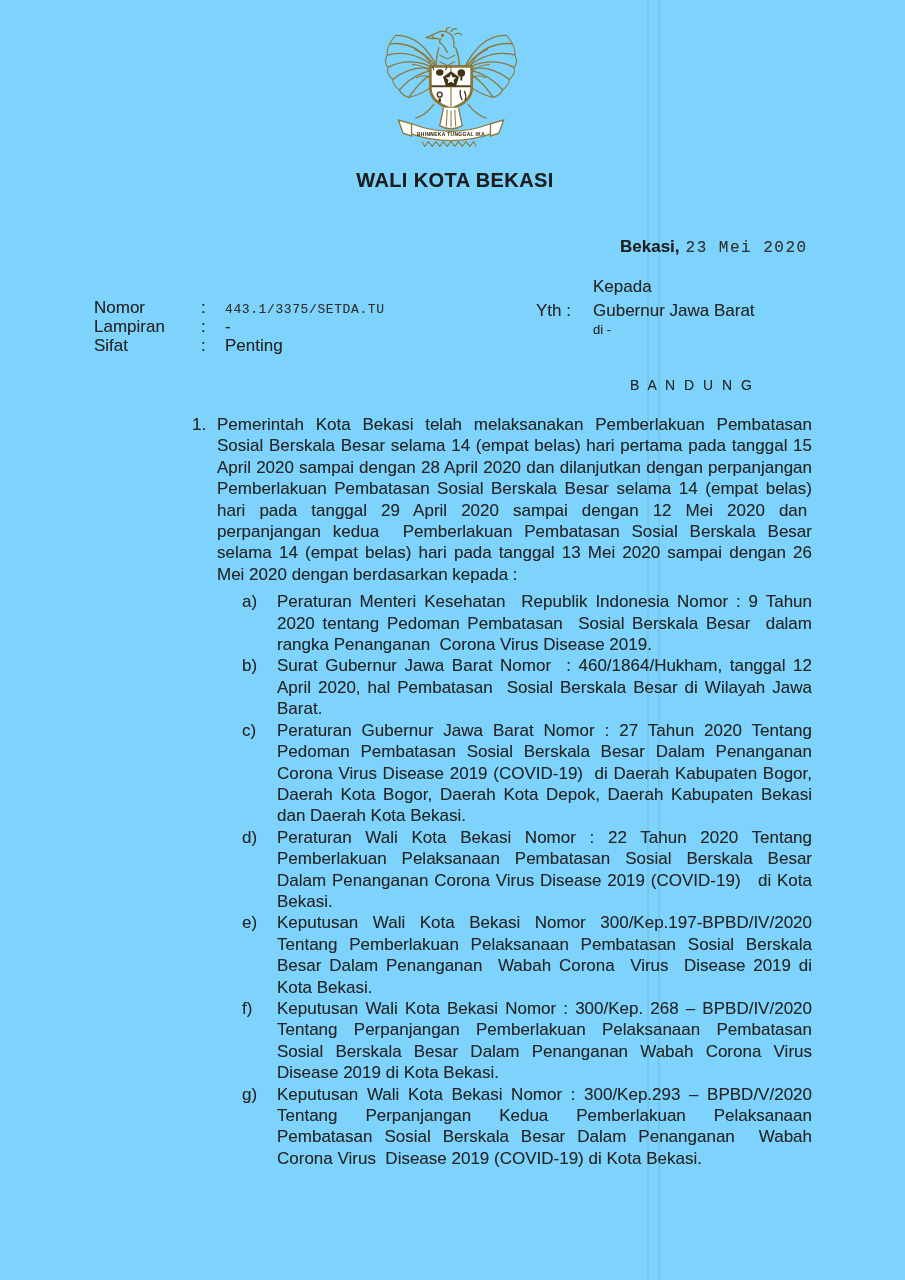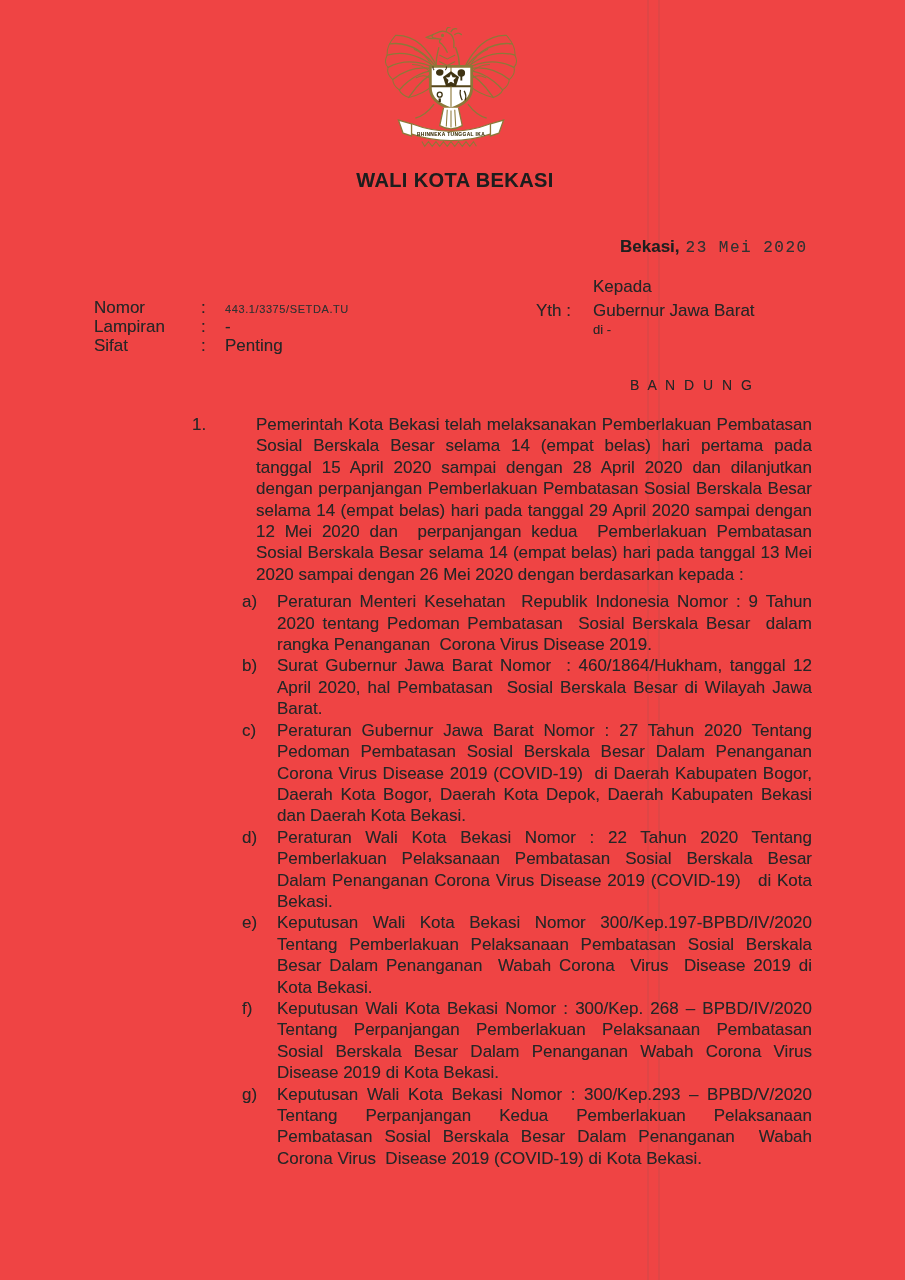--- a/index.html
+++ b/index.html
@@ -1,20 +1,20 @@
 <!DOCTYPE html>
 <html><head>
 <meta charset="utf-8">
 <style>
   html,body{margin:0;padding:0;background:#9a9a9a;}
   .page{
     position:relative;
     width:905px;height:1280px;
     margin:0 auto;
-    background:#ef4444;
+    background:#7dd3fc;
     overflow:hidden;
     font-family:"Liberation Sans",sans-serif;
     color:#262626;
     text-shadow:0 0 .45px rgba(45,45,45,.38);
   }
   
   .scanline{position:absolute;top:0;bottom:0;width:2px;background:rgba(90,90,90,.10);}
   .scanline.l1{left:647px;}
   .scanline.l2{left:658px;}
 
@@ -38,34 +38,34 @@
   .rname{position:absolute;left:593px;top:301px;font-size:17px;}
   .di{position:absolute;left:593px;top:322px;font-size:13px;}
   .bandung{position:absolute;left:630px;top:341px;font-size:14px;letter-spacing:2.5px;white-space:nowrap;margin-top:36px;}
 
   
   .meta{position:absolute;left:94px;top:298px;font-size:17px;}
   .meta .row{height:19px;line-height:19px;white-space:nowrap;}
   .meta .lbl{display:inline-block;width:107px;}
   .meta .sep{display:inline-block;width:24px;}
   .meta .row.mono .val{
-    font-family:Liberation Sans, sans-serif;
-    font-size:11px;letter-spacing:.6px;color:#323232;
+    font-family:Liberation Mono, monospace;
+    font-size:13px;letter-spacing:.6px;color:#323232;
   }
 
   
   .docbody{
     position:absolute;left:192px;top:414px;width:620px;
     font-size:17px;line-height:21.4px;
     text-align:justify;text-align-last:left;
   }
   .opening{text-indent:80px;margin:0 0 20px 0;}
   .item{display:flex;}
   .inum{flex:none;width:25px;}
-  .itext{flex:1;text-align:justify;margin-left:39px;}
+  .itext{flex:1;text-align:justify;}
   .sublist{margin:6px 0 0 50px;}
   .sub{display:flex;}
   .slet{flex:none;width:35px;}
   .stext{flex:1;text-align:justify;}
 </style>
 </head>
 <body>
 
 <div class="page">
 

